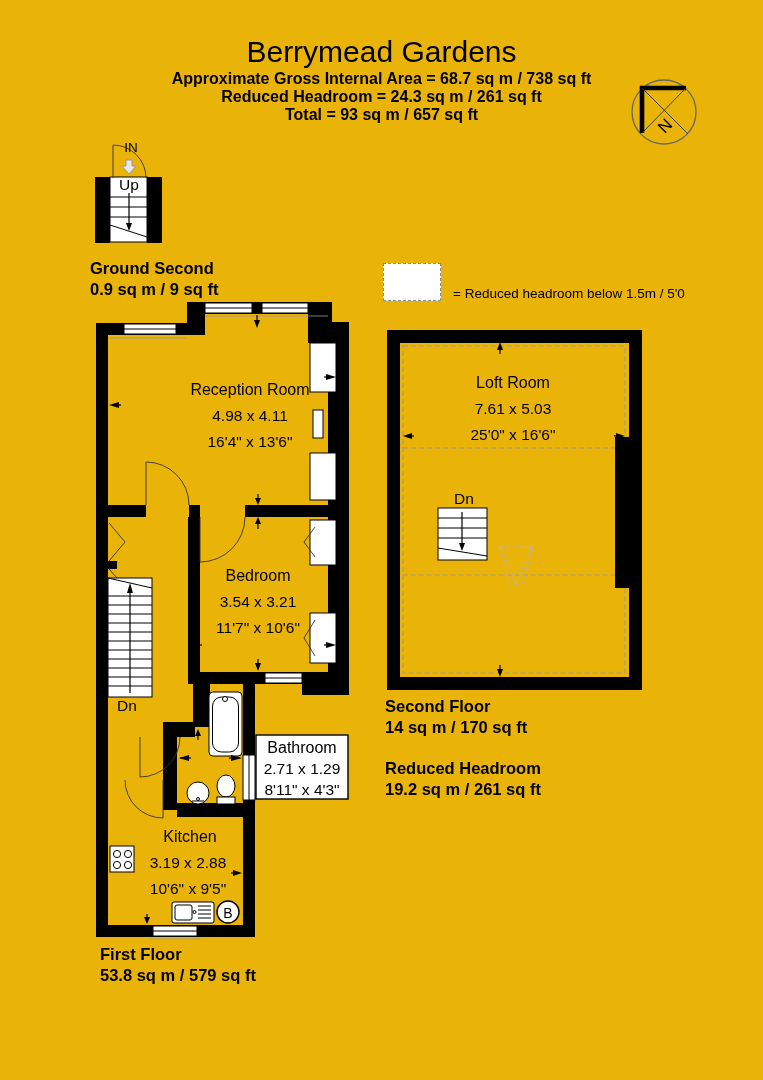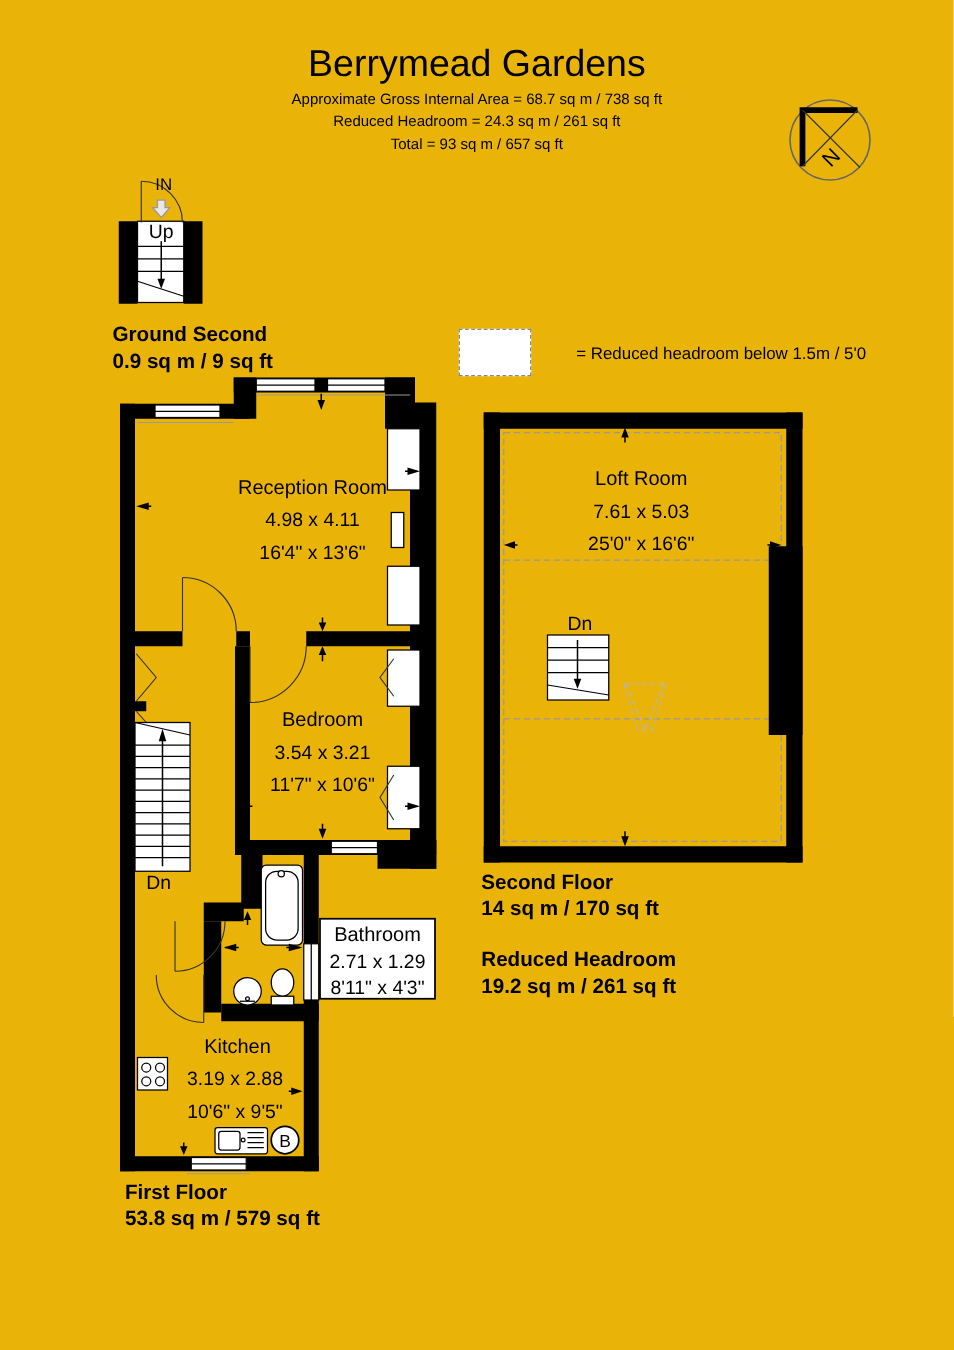--- a/index.html
+++ b/index.html
@@ -1,23 +1,23 @@
 <!DOCTYPE html>
 <html><head>
 <meta charset="utf-8">
 <style>
   html,body{margin:0;padding:0;background:#fff;}
   .page{position:relative;width:763px;height:1080px;background:#eab308;overflow:hidden;
         font-family:"Liberation Sans",sans-serif;color:#000;}
   .abs{position:absolute;}
   .header{top:34px;left:0;right:0;text-align:center;}
   .header .title{font-size:30px;line-height:36px;font-weight:400;}
-  .header .sub{font-size:12px;line-height:18px;}
+  .header .sub{font-size:16px;line-height:18px;font-weight:bold;}
   .caption{font-weight:700;font-size:16.5px;line-height:21px;}
-  .legend{top:263px;left:367px;display:flex;align-items:center;gap:24px;}
+  .legend{top:263px;left:383px;display:flex;align-items:flex-end;}
   .legend .box{width:56px;height:36px;border:1.6px dashed #8a8a8a;background:#fff;}
   .legend .txt{font-size:13.5px;margin-left:12px;white-space:nowrap;}
   .footer{top:1002px;left:0;right:0;text-align:center;font-size:13.5px;line-height:18.5px;}
   svg text{font-family:"Liberation Sans",sans-serif;fill:#000;}
   .wall{fill:#000;stroke:none;}
   .win{fill:#fff;stroke:#000;stroke-width:1;}
   .thin{stroke:#000;stroke-width:1;fill:none;}
   .thin2{stroke:#333;stroke-width:0.9;fill:none;}
   .sill{stroke:#9a9a9a;stroke-width:0.8;fill:none;}
   .dash{stroke:#999;stroke-width:1;fill:none;stroke-dasharray:5 3;}

